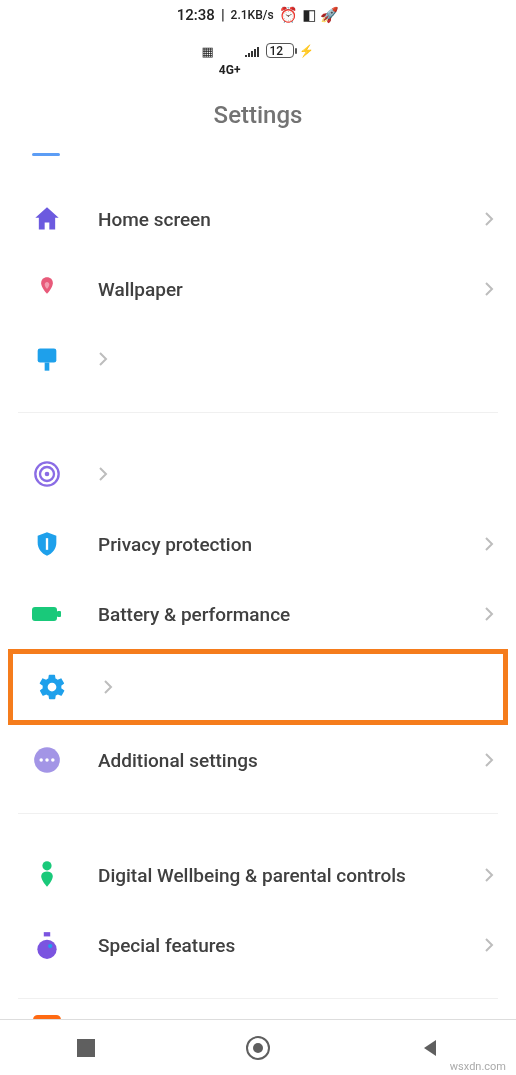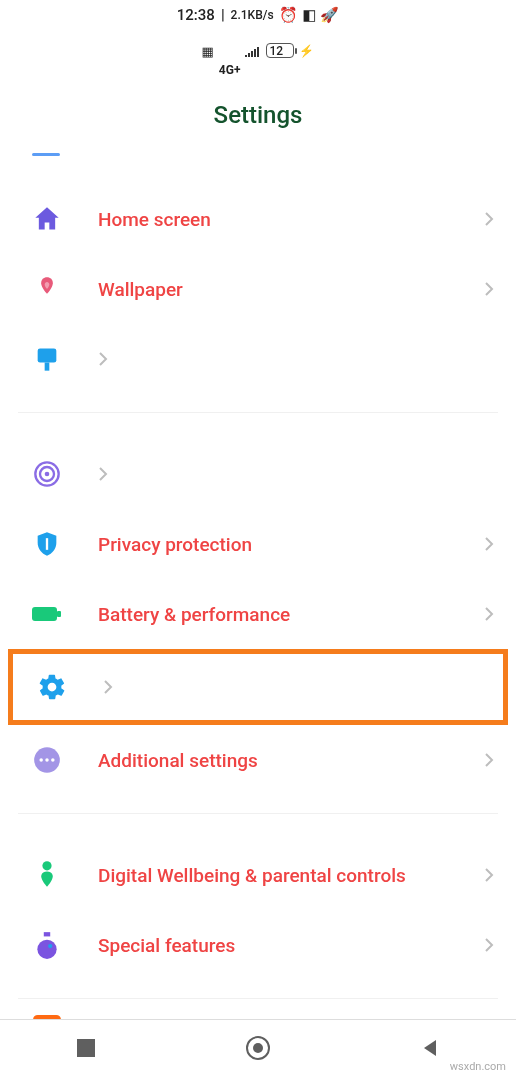--- a/index.html
+++ b/index.html
@@ -61,21 +61,21 @@
       right: -4px;
       width: 2px;
       height: 6px;
       background: #555;
       border-radius: 1px;
     }
     .page-title {
       text-align: center;
       font-size: 24px;
       font-weight: 500;
-      color: #14532d;
+      color: #737373;
       padding: 20px 0 24px 0;
     }
     .partial-line {
       width: 28px;
       height: 3px;
       background: #5c9df5;
       margin-left: 32px;
       margin-bottom: 28px;
       border-radius: 2px;
     }
@@ -91,21 +91,21 @@
       height: 34px;
       display: flex;
       align-items: center;
       justify-content: center;
       margin-right: 34px;
       flex-shrink: 0;
     }
     .settings-item .label {
       font-size: 19px;
       font-weight: 500;
-      color: #ef4444;
+      color: #404040;
       flex: 1;
     }
     .settings-item .chevron {
       color: #bdbdbd;
       font-size: 22px;
     }
     .divider {
       height: 1px;
       background: #f0f0f0;
       margin: 18px 18px 26px 18px;

